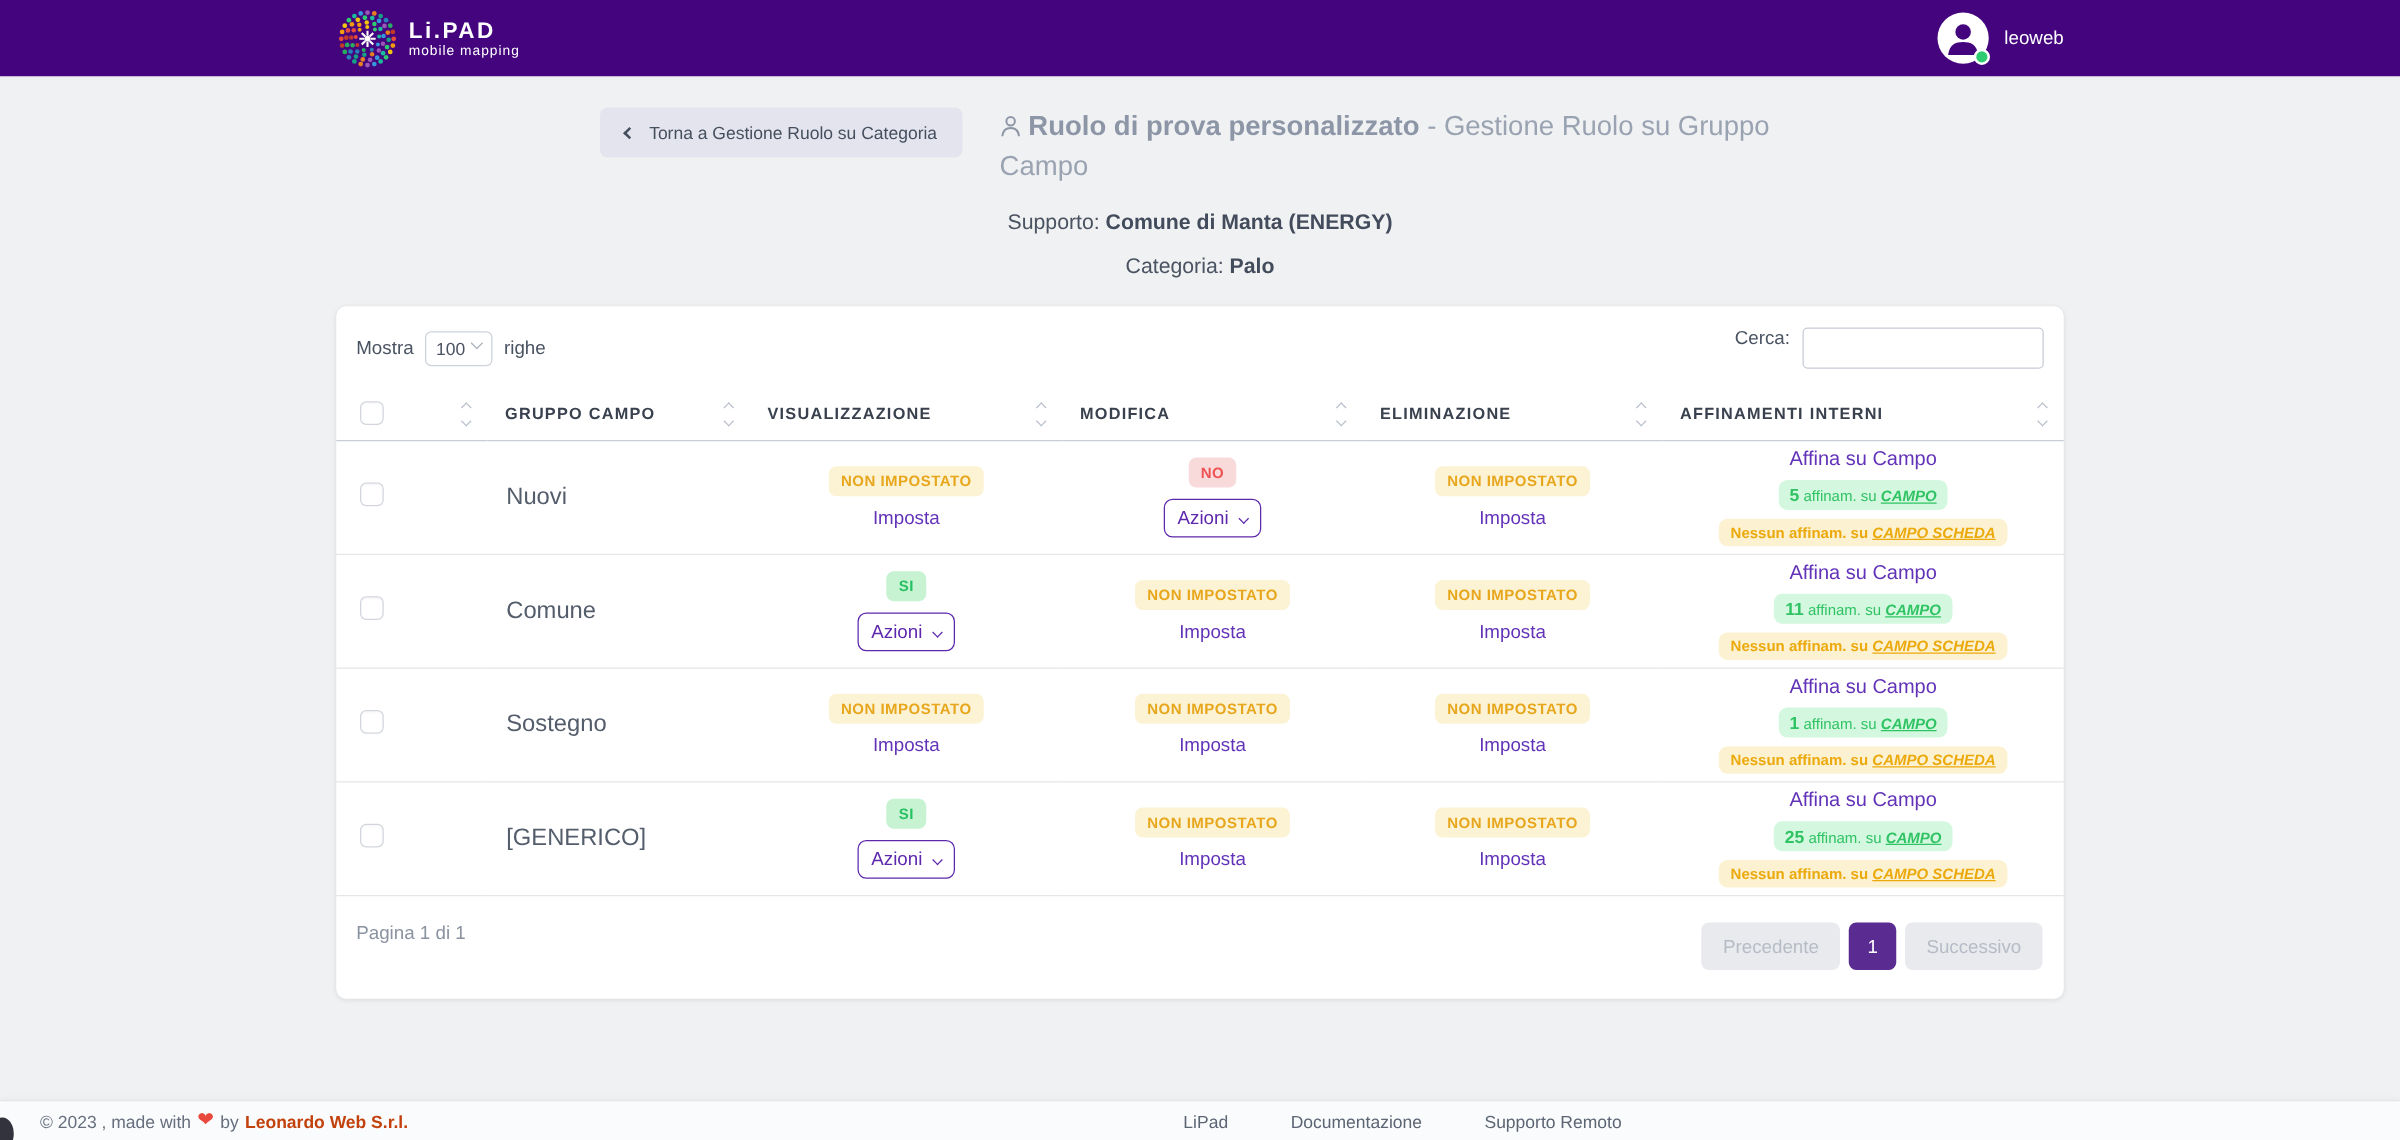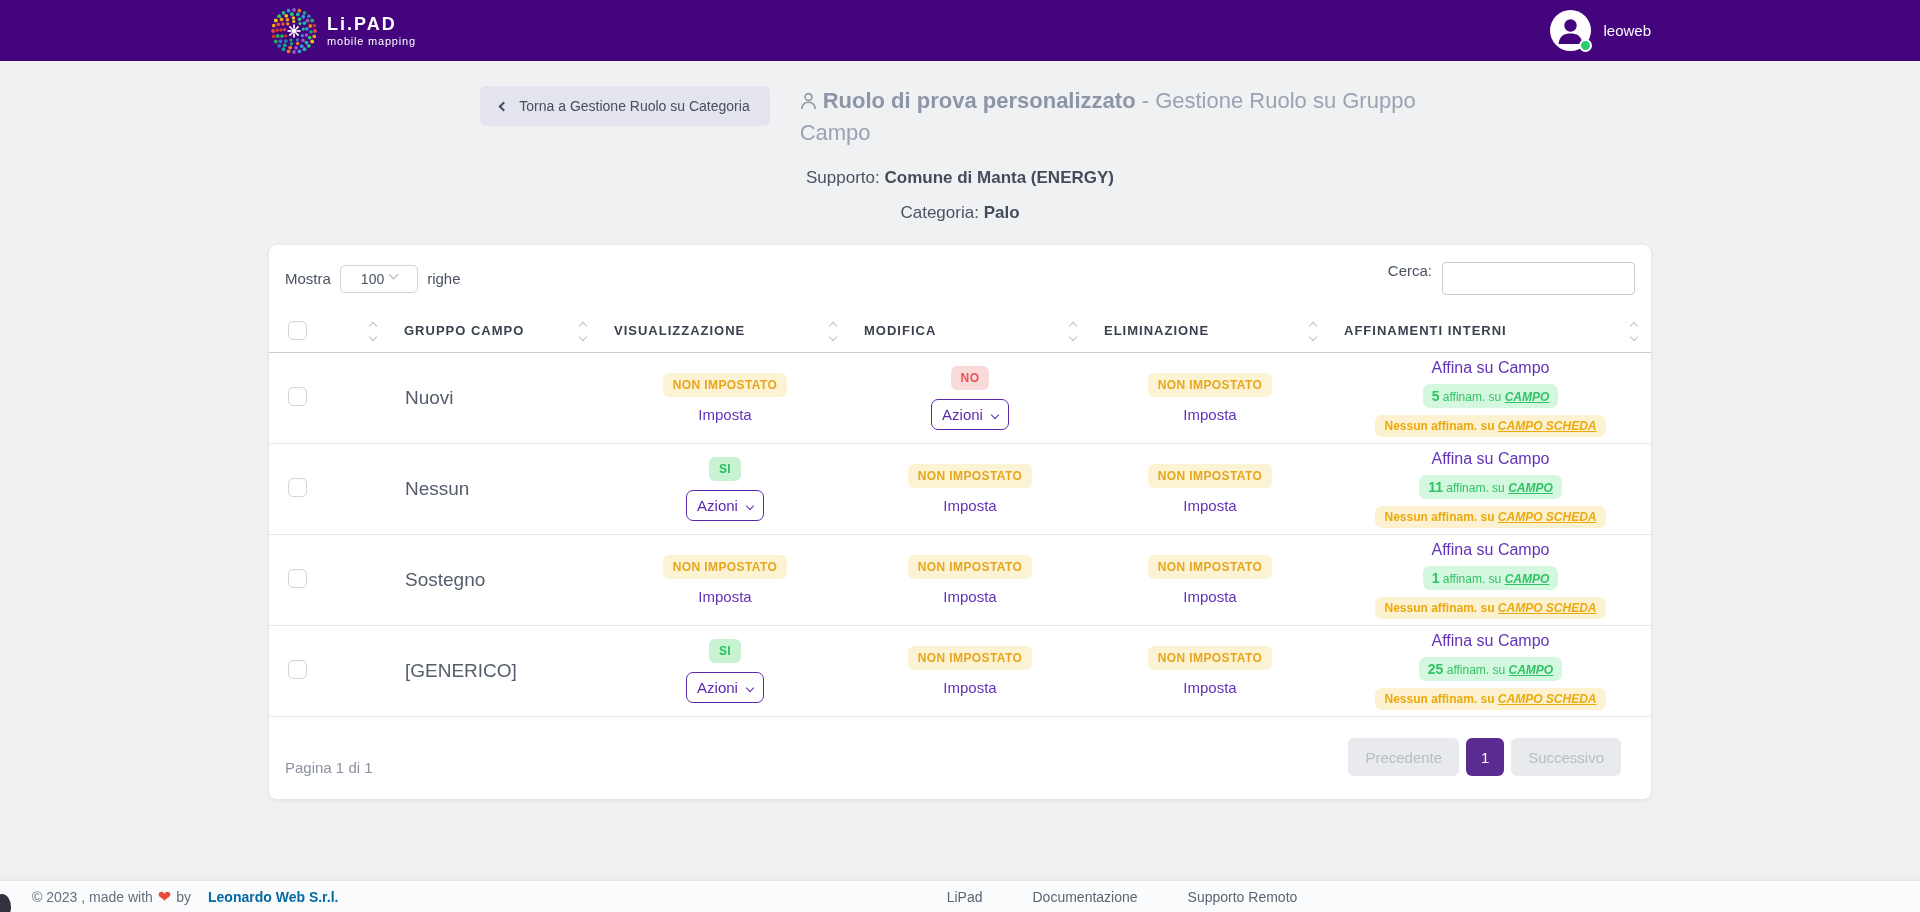--- a/index.html
+++ b/index.html
@@ -39,21 +39,21 @@
   .meta-line1 { margin-top:21px; }
   .meta-line2 { margin-top:15px; }
   .meta-line b { color:#434c5c; }
 
   
   .card { width:1382px; margin:22px auto 0; background:#fff; border-radius:8px;
     box-shadow:0 1px 4px rgba(40,40,60,0.10); padding-top:17px; }
   .table-controls { display:flex; justify-content:space-between; align-items:center; padding:0 16px; }
   .show-rows { display:flex; align-items:center; gap:9px; font-size:15px; color:#4a5362; }
   .pagesize-select { display:flex; align-items:flex-start; gap:6px; border:1px solid #ced3da; border-radius:5px;
-    padding:5px 20px; font-size:14px; color:#4a5362; background:#fff; cursor:pointer; }
+    padding:5px 8px; font-size:14px; color:#4a5362; background:#fff; cursor:pointer; }
   .search-box { display:flex; align-items:flex-start; gap:10px; font-size:15px; color:#4a5362; }
   .search-box input { width:193px; height:33px; border:1px solid #c6cbd3; border-radius:4px; padding:0 8px;
     font-size:15px; font-family:"Liberation Sans", sans-serif; color:#4a5362; background:#fff; }
 
   
   .chev { display:inline-block; width:7px; height:7px; border-right:1.8px solid #aab2bd; border-bottom:1.8px solid #aab2bd; }
   .chev.up { transform:rotate(-135deg); }
   .chev.down { transform:rotate(45deg); }
   .sort-stack { display:flex; flex-direction:column; gap:5px; align-items:center; padding-top:2px; cursor:pointer; }
   .sort-stack .chev { width:6px; height:6px; border-color:#b9c0ca; }
@@ -85,33 +85,33 @@
   .azioni-select .chev { border-color:#5e28ad; width:6px; height:6px; }
 
   .pill { display:inline-block; font-size:12px; padding:4px 9px; border-radius:7px; }
   .pill.green { background:#d4f8df; color:#2fc364; }
   .pill.green b.count { font-size:14px; font-weight:bold; }
   .pill.yellow { background:#fcf2d2; color:#eba90c; font-weight:bold; }
   .pill .target { font-weight:bold; font-style:italic;text-decoration:underline; }
   .pill.yellow .plain { font-weight:bold; }
 
   
-  .pagination-row { display:flex; justify-content:space-between; align-items:flex-end; padding:21px 30px 23px 16px; }
+  .pagination-row { display:flex; justify-content:space-between; align-items:flex-start; padding:21px 17px 23px 16px; }
   .page-info { color:#8b93a1; font-size:15px; }
   .pager { display:flex; align-items:center; gap:7px; }
   .pg-btn { height:38px; border:none; border-radius:6px; font-size:15px; font-family:"Liberation Sans", sans-serif; cursor:default; }
   .pg-btn.disabled { background:#e9eaee; color:#b6bcc6; padding:0 17px; }
   .pg-btn.active { background:#5a2b91; color:#fff; width:38px; cursor:pointer; }
 
   
   footer { position:absolute; left:0; bottom:0; width:100%; height:32px; background:#fafbfc;
     border-top:1px solid #e4e5e7; box-shadow:0 -2px 5px rgba(0,0,0,0.035);
     display:flex; align-items:center; font-size:14px; color:#666f7e; }
   .copyright { padding-left:32px; display:flex; align-items:center; gap:5px; }
-  .copyright b { color:#0369a1;margin-left:12px; }
+  .copyright b { color:#c2410c; }
   .heart { color:#e8493c; font-size:16px; line-height:1; }
   .footer-links { position:absolute; left:1115px; transform:translateX(-50%); display:flex; gap:36px; }
   .footer-links a { color:#5b6573; text-decoration:none; cursor:pointer;margin-left:14px; }
   .corner-artifact { position:absolute; left:-7px; bottom:-8px; width:18px; height:26px; background:#33333d; border-radius:50%; }
 </style>
 </head>
 <body>
 
 <header class="topbar">
   <div class="container">
@@ -345,21 +345,21 @@
             <div class="cell-stack-aff">
           <span class="aff-link">Affina su Campo</span>
           <span class="pill green"><b class="count">5</b><span> affinam. su </span><span class="target">CAMPO</span></span>
           <span class="pill yellow"><span class="plain">Nessun affinam. su </span><span class="target">CAMPO SCHEDA</span></span>
         </div>
           </td>
       </tr>
 
       <tr>
         <td class="cell-check"><input type="checkbox" class="row-check" style=""></td>
-        <td class="cell-name">Nessun</td>
+        <td class="cell-name">Comune</td>
         <td>
             <div class="cell-stack">
           <span class="badge success">SI</span>
           <span class="azioni-select">
                 <span>Azioni</span>
                 <span class="chev down"></span>
               </span>
         </div>
           </td>
         <td>

